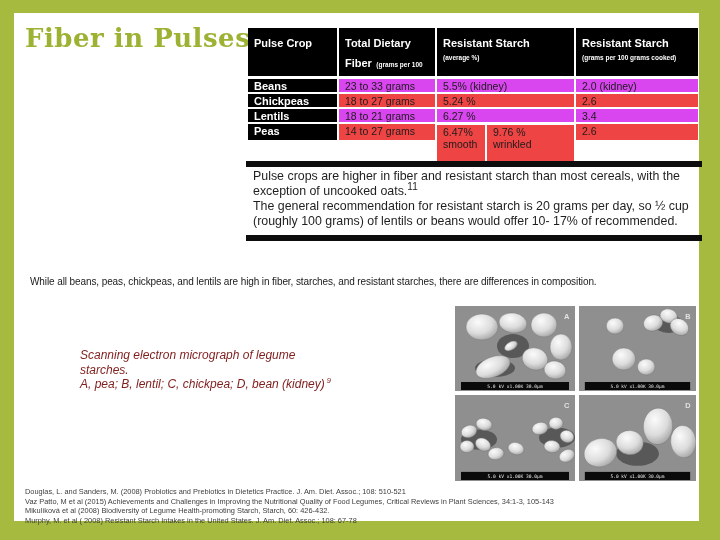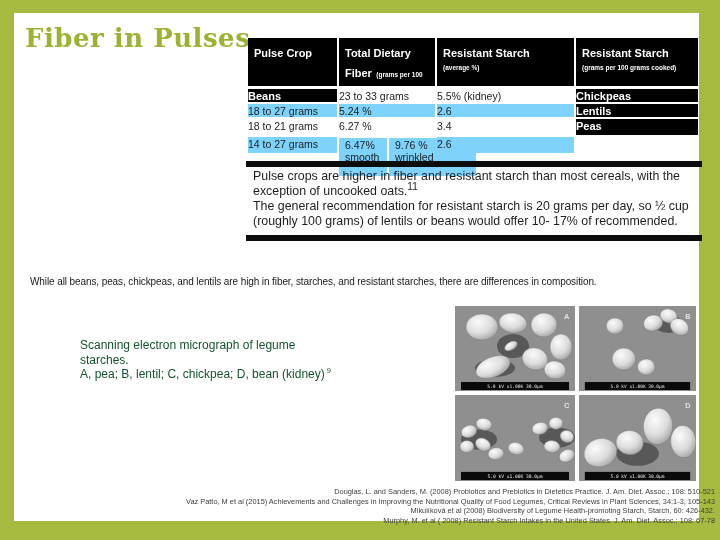--- a/index.html
+++ b/index.html
@@ -12,41 +12,41 @@
     position:absolute; left:14px; top:13px; width:685px; height:508px;
     background:#ffffff;
   }
   .page-title {
     position:absolute; left:22px; top:20px;
     font-family:"DejaVu Serif", serif; font-weight:bold;
     font-size:26px; color:#9cb233; letter-spacing:0.5px; margin:3px;
   }
 
   
-  .ptable { position:absolute; left:248px; top:38px; width:452px; }
+  .ptable { position:absolute; left:248px; top:28px; width:452px; }
   .thead, .tbody {
     display:grid; grid-template-columns:89px 96px 137px 122px;
     column-gap:2px; row-gap:2px;
   }
   .tbody { margin-top:3px; }
   .th {
     background:#000; color:#fff; height:48px; box-sizing:border-box;
     padding:4px 4px 0 6px; line-height:1.25;
   }
   .th .main { font-weight:bold; font-size:11px; }
   .th .sub  { font-weight:bold; font-size:6.5px; }
   .th .sub.blk { display:block; margin-top:2px; }
   .td {
     box-sizing:border-box; height:13px; display:flex; align-items:center;
-    padding-left:0; font-size:10.5px; color:#1c1c1c;
+    padding-left:6px; font-size:10.5px; color:#1c1c1c;
   }
   .td.tall { height:16px; align-items:flex-start; padding-top:1px; }
   .crop { background:#000; color:#fff; font-weight:bold; font-size:11px; }
-  .val-dark  { background:#ffffff;text-align:right; }
-  .val-light { background:#7dd3fc; }
+  .val-dark  { background:#d946ef;text-align:right; }
+  .val-light { background:#ef4444; }
   .split {
     padding:0; display:grid; grid-template-columns:48px 87px;
     column-gap:2px; background:#fff; align-items:stretch;
   }
   .split .subcell {
     box-sizing:border-box; padding:1px 0 13px 6px; font-size:10.5px;
     line-height:12px; color:#1c1c1c;
   }
   .split .subcell span { display:inline-block; width:44px; }
 
@@ -60,22 +60,22 @@
   }
   .notes p { margin:0; }
   sup.small { font-size:10px; line-height:0; }
 
   
   .statement {
     position:absolute; left:30px; top:276px; white-space:nowrap;
     font-size:10px; letter-spacing:-0.1px; color:#1a1a1a;
   }
   .caption {
-    position:absolute; left:80px; top:338px; width:255px;
-    font-size:12px; line-height:14.5px; color:#14532d;
+    position:absolute; left:80px; top:348px; width:255px;
+    font-size:12px; line-height:14.5px; color:#7f1d1d;font-style:italic;
   }
   .caption sup.small { font-size:7.5px; margin-left:2px; }
 
   
   .semgrid {
     position:absolute; left:455px; top:306px;
     display:grid; grid-template-columns:120px 117px; grid-template-rows:85px 86px;
     gap:4px;
   }
   figure.sem { margin:0; }
@@ -91,21 +91,21 @@
   .sem-label {
     fill:#e2e2e2; font-family:"Liberation Sans", sans-serif;
     font-weight:bold; font-size:7.5px;
   }
 
   
   .references {
     position:absolute; left:25px; top:487px; width:690px;
     font-size:7.4px; line-height:9.6px; color:#3d3d3d; white-space:nowrap;
   }
-  .references div { height:9.6px;text-align:right; }
+  .references div { height:9.6px; }
 </style>
 </head>
 <body>
 
 <div class="slide">
   <div class="inner-white"></div>
 
   <h1 class="page-title">Fiber in Pulses</h1>
 
   <div class="ptable">
@@ -124,20 +124,21 @@
       <div class="th">
         <span class="main">Resistant Starch</span>
         <span class="sub blk">(grams per 100 grams  cooked)</span>
       </div>
     </div>
     <div class="tbody">
 
       <div class="td crop">Beans</div>
       <div class="td val-dark">23 to 33 grams</div>
       <div class="td val-dark">5.5% (kidney)</div>
+      <div class="td val-dark">2.0 (kidney)</div>
 
       <div class="td crop">Chickpeas</div>
       <div class="td val-light">18 to 27 grams</div>
       <div class="td val-light">5.24 %</div>
       <div class="td val-light">2.6</div>
 
       <div class="td crop">Lentils</div>
       <div class="td val-dark">18 to 21 grams</div>
       <div class="td val-dark">6.27 %</div>
       <div class="td val-dark">3.4</div>

